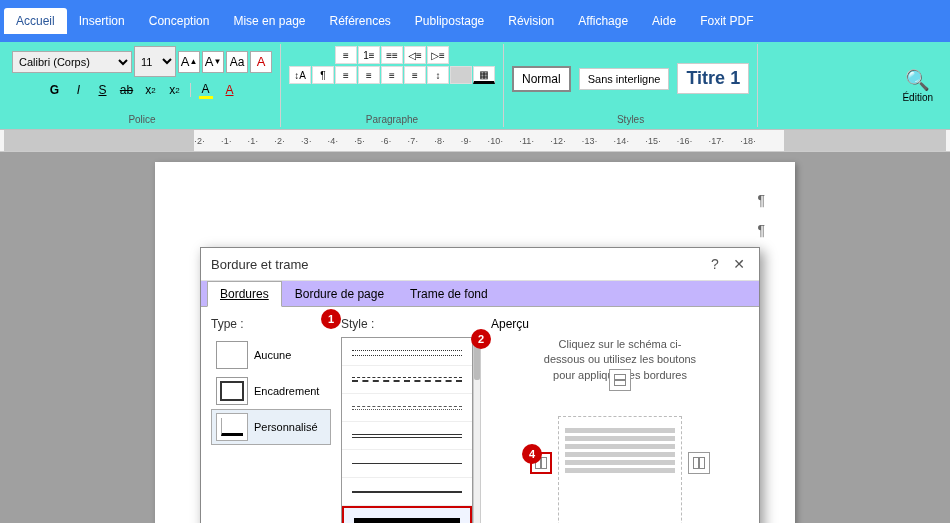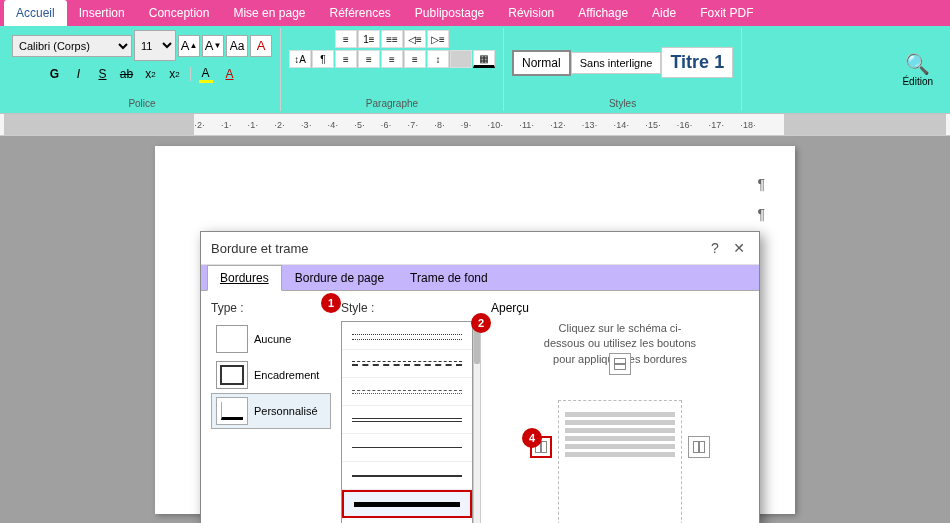--- a/index.html
+++ b/index.html
@@ -1,20 +1,20 @@
 <!DOCTYPE html>
 <html><head>
   <meta charset="utf-8">
   <style>
     * { box-sizing: border-box; margin: 0; padding: 0; }
     body { font-family: 'Segoe UI', Arial, sans-serif; font-size: 12px; background: #f0f0f0; overflow: hidden; width: 950px; height: 523px; }
 
     
     .ribbon { background: #2b579a; width: 100%; }
-    .ribbon-tabs { display: flex; background: #ec4899; padding: 0 4px; }
+    .ribbon-tabs { display: flex; background: #3b82f6; padding: 8px 4px; }
     .ribbon-tab { color: white; font-size: 12px; padding: 6px 12px; cursor: pointer; }
     .ribbon-tab.active { background: white; color: #2b579a; border-radius: 3px 3px 0 0; }
 
     .ribbon-bar { background: #5eead4; border-bottom: 1px solid #c0c0c0; display: flex; align-items: stretch; padding: 2px 4px; min-height: 88px; }
     .ribbon-group { display: flex; flex-direction: column; align-items: center; padding: 2px 8px; border-right: 1px solid #d0d0d0; position: relative; }
     .ribbon-group-label { font-size: 10px; color: #555; position: absolute; bottom: 2px; }
     .ribbon-group-content { display: flex; align-items: center; gap: 2px; flex: 1; }
     .font-row { display: flex; align-items: center; gap: 2px; }
     .font-select { font-size: 11px; padding: 1px 2px; border: 1px solid #aaa; width: 120px; height: 22px; }
     .font-size-select { font-size: 11px; padding: 1px 2px; border: 1px solid #aaa; width: 42px; height: 31px; }
@@ -179,21 +179,21 @@
         <button class="icon-box">≡</button>
         <button class="icon-box">↕</button>
         <button class="icon-box" style="background:#d0d0d0;"></button>
         <button class="icon-box" style="border-bottom:3px solid black;">▦</button>
       </div>
     </div>
     <div class="ribbon-group-label">Paragraphe</div>
   </div>
 
   <div class="ribbon-group" style="padding-bottom:16px; min-width:220px;">
-    <div class="ribbon-group-content" style="gap:0;">
+    <div class="ribbon-group-content" style="gap:8px;">
       <button class="style-btn style-btn-normal" style="border: 2px solid #888; padding: 4px 8px; font-size:12px;">Normal</button>
       <button class="style-btn" style="padding:4px 8px; font-size:11px; border:1px solid #ccc;">Sans interligne</button>
       <button class="style-btn style-btn-titre" style="padding:4px 8px; border:1px solid #ccc;">Titre 1</button>
     </div>
     <div class="ribbon-group-label">Styles</div>
   </div>
 
   <div class="ribbon-right">
     <div class="edition-btn">
       <div class="edition-icon">🔍</div>

